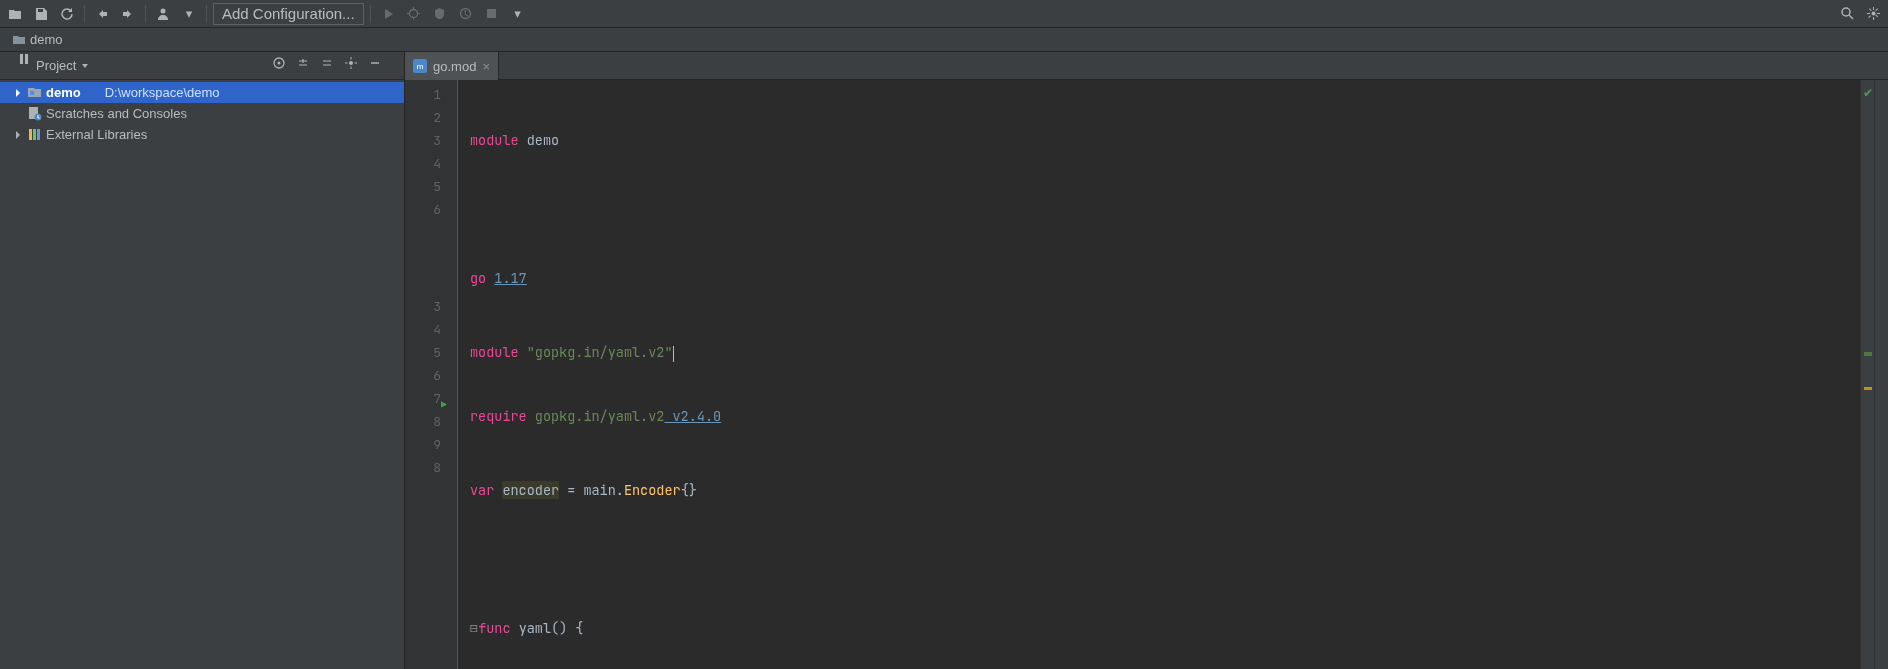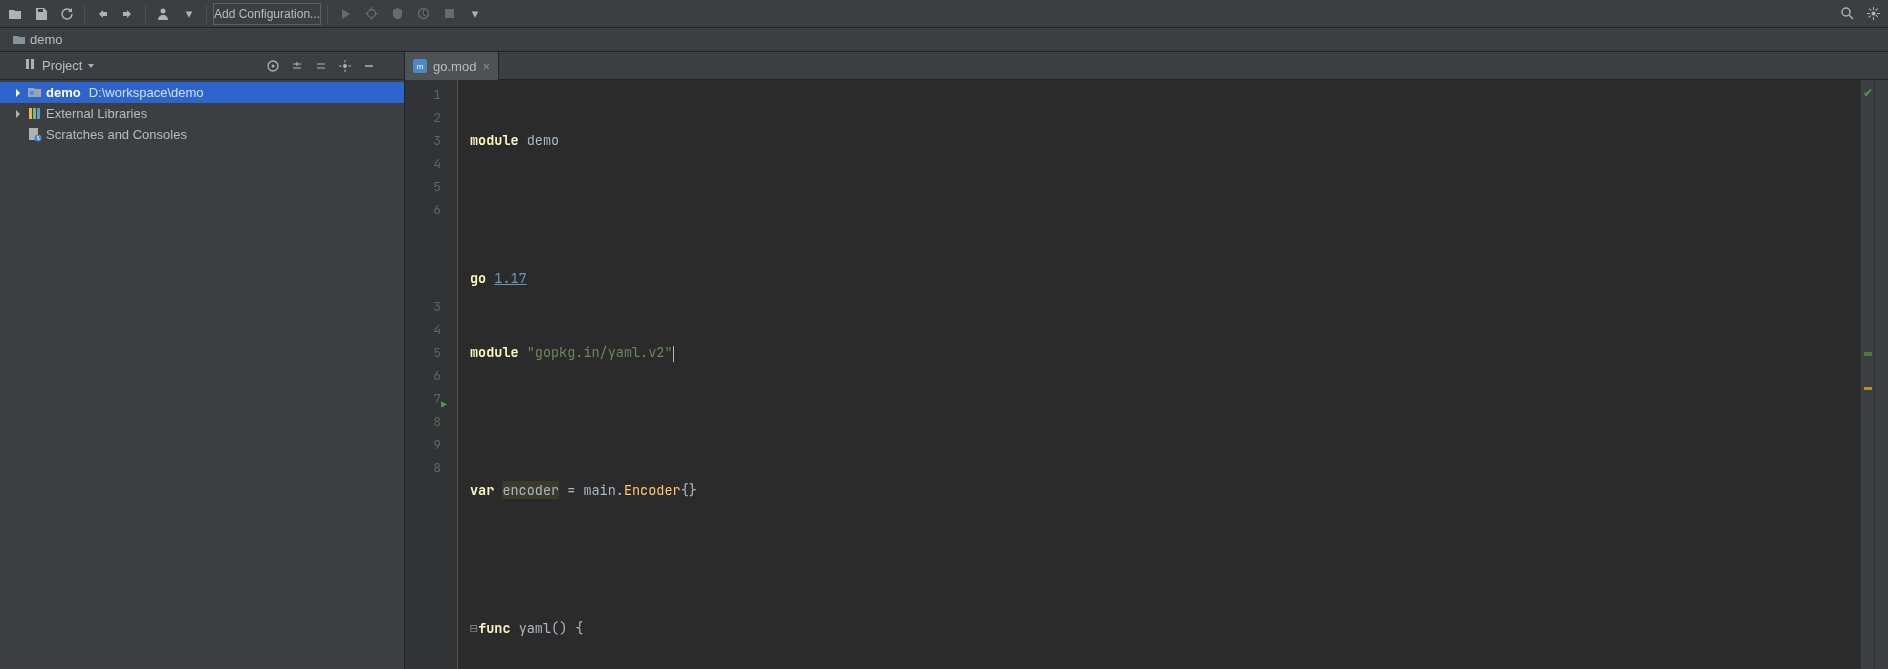--- a/index.html
+++ b/index.html
@@ -25,22 +25,22 @@
   width: 22px; height: 22px;
   display: flex; align-items: center; justify-content: center;
   color: #afb1b3;
   cursor: pointer;
 }
 .tb-select {
   background: #3c3f41;
   border: 1px solid #5e6060;
   color: #bbbbbb;
   height: 22px;
-  padding: 0 0;
-  font-size: 12px;
+  padding: 0 8px;
+  font-size: 15px;
   display: flex; align-items: center;
   cursor: pointer;
 }
 .tb-sep { width: 1px; height: 18px; background: #515151; margin: 0 2px; }
 .tb-right { margin-left: auto; display: flex; align-items: center; gap: 4px; }
 
 .breadcrumb {
   height: 24px;
   background: #3c3f41;
   border-bottom: 1px solid #232525;
@@ -60,22 +60,21 @@
   background: #3c3f41;
   border-right: 1px solid #232525;
   display: flex;
   flex-direction: column;
 }
 .sidebar-header {
   height: 28px;
   background: #3c3f41;
   border-bottom: 1px solid #282828;
   display: flex;
-  align-items: center;
-  padding: 0 24px;
+  padding: 0 18px;
 }
 .project-label {
   font-weight: 500;
   color: #bbbbbb;
   display: flex; align-items: center;
   cursor: pointer;
 }
 .project-label svg { margin-left: 4px; }
 .sidebar-header-right { margin-left: auto; display: flex; gap: 2px; }
 .sh-icon {
@@ -99,21 +98,21 @@
 .tree-row .arrow {
   width: 12px; height: 12px;
   margin-right: 2px;
 }
 .tree-row .node-icon {
   width: 16px; height: 16px;
   margin-right: 4px;
   display: inline-flex; align-items: center; justify-content: center;
 }
 .tree-row .node-label { white-space: nowrap; }
-.tree-row .node-path { color: #808080; margin-left: 8px; }
+.tree-row .node-path { color: #808080; margin-left: 24px; }
 .tree-row.selected .node-path { color: #cfe0ff; }
 
 .editor-area {
   flex: 1;
   display: flex;
   flex-direction: column;
   background: #2b2b2b;
 }
 .tab-row {
   height: 28px;
@@ -161,21 +160,21 @@
   flex: 1;
   font-family: "JetBrains Mono", Consolas, monospace;
   font-size: 13.5px;
   line-height: 23px;
   padding: 3px 0 0 12px;
   color: #a9b7c6;
   border-left: 1px solid #555555;
   white-space: pre;
   position: relative;
 }
-.kw { color: #fef9c3; font-weight: bold; }
+.kw { color: #ec4899; }
 .str { color: #6a8759; }
 .ver { color: #6897bb; text-decoration: underline; }
 .ident { color: #ffc66d; }
 .hl { background: #3b3b2b; }
 .dim { color: #808080; }
 .code > div { position: relative; z-index: 1; }
 
 .editor-top { height: 212px; border-bottom: 1px solid #232525; display:flex; flex-direction:column; }
 .editor-bottom { flex:1; display:flex; flex-direction:column; }
 
@@ -347,42 +346,42 @@
           </svg>
         <span class="node-icon">
           <svg width="15" height="15" viewBox="0 0 15 15">
               <path fill="#9aa7b0" d="M1 3h6l1 1h6v8H1z"></path>
               <rect x="3" y="6" width="4" height="4" fill="#548af7"></rect>
             </svg>
         </span>
         <span class="node-label" style="font-weight:600">demo</span>
         <span class="node-path">D:\workspace\demo</span>
       </div>
+      <div class="tree-row" style="padding-left:26px;">
+        <span class="node-icon">
+          <svg width="15" height="15" viewBox="0 0 15 15">
+              <rect x="2" y="1" width="9" height="12" fill="#afb1b3"></rect>
+              <circle cx="11" cy="11" r="3.5" fill="#4a88c7"></circle>
+              <path stroke="#fff" stroke-width="1.2" d="M11 9v2.5l1.5 1"></path>
+            </svg>
+        </span>
+        <span class="node-label">Scratches and Consoles</span>
+      </div>
       <div class="tree-row">
         <svg class="arrow" viewBox="0 0 12 12">
             <path fill="#afb1b3" d="M4 2l4 4-4 4z"></path>
           </svg>
         <span class="node-icon">
           <svg width="15" height="15" viewBox="0 0 15 15">
               <rect x="2" y="2" width="3" height="11" fill="#ecb35c"></rect>
               <rect x="6" y="2" width="3" height="11" fill="#6fbf73"></rect>
               <rect x="10" y="2" width="3" height="11" fill="#5e9bd6"></rect>
             </svg>
         </span>
         <span class="node-label">External Libraries</span>
-      </div>
-      <div class="tree-row" style="padding-left:26px;">
-        <span class="node-icon">
-          <svg width="15" height="15" viewBox="0 0 15 15">
-              <rect x="2" y="1" width="9" height="12" fill="#afb1b3"></rect>
-              <circle cx="11" cy="11" r="3.5" fill="#4a88c7"></circle>
-              <path stroke="#fff" stroke-width="1.2" d="M11 9v2.5l1.5 1"></path>
-            </svg>
-        </span>
-        <span class="node-label">Scratches and Consoles</span>
       </div>
     </div>
   </div>
 
   <div class="editor-area">
 
     <div class="editor-top">
       <div class="tab-row">
         <div class="tab">
           <span class="tab-icon">
@@ -402,20 +401,21 @@
           <div>3</div>
           <div>4</div>
           <div>5</div>
           <div>6</div>
         </div>
         <div class="code">
           <div><span class="kw">module</span><span> demo</span></div>
           <div>&nbsp;</div>
           <div><span class="kw">go </span><span class="ver">1.17</span></div>
           <div>&nbsp;</div>
+          <div><span class="kw">require </span><span class="str">gopkg.in/yaml.v2</span><span class="ver"> v2.4.0</span></div>
           <div>&nbsp;</div>
         </div>
         <div class="status-strip">
           <span class="ok-check">✔</span>
         </div>
         <div class="xtra-bar"></div>
       </div>
     </div>
 
     <div class="editor-bottom">

